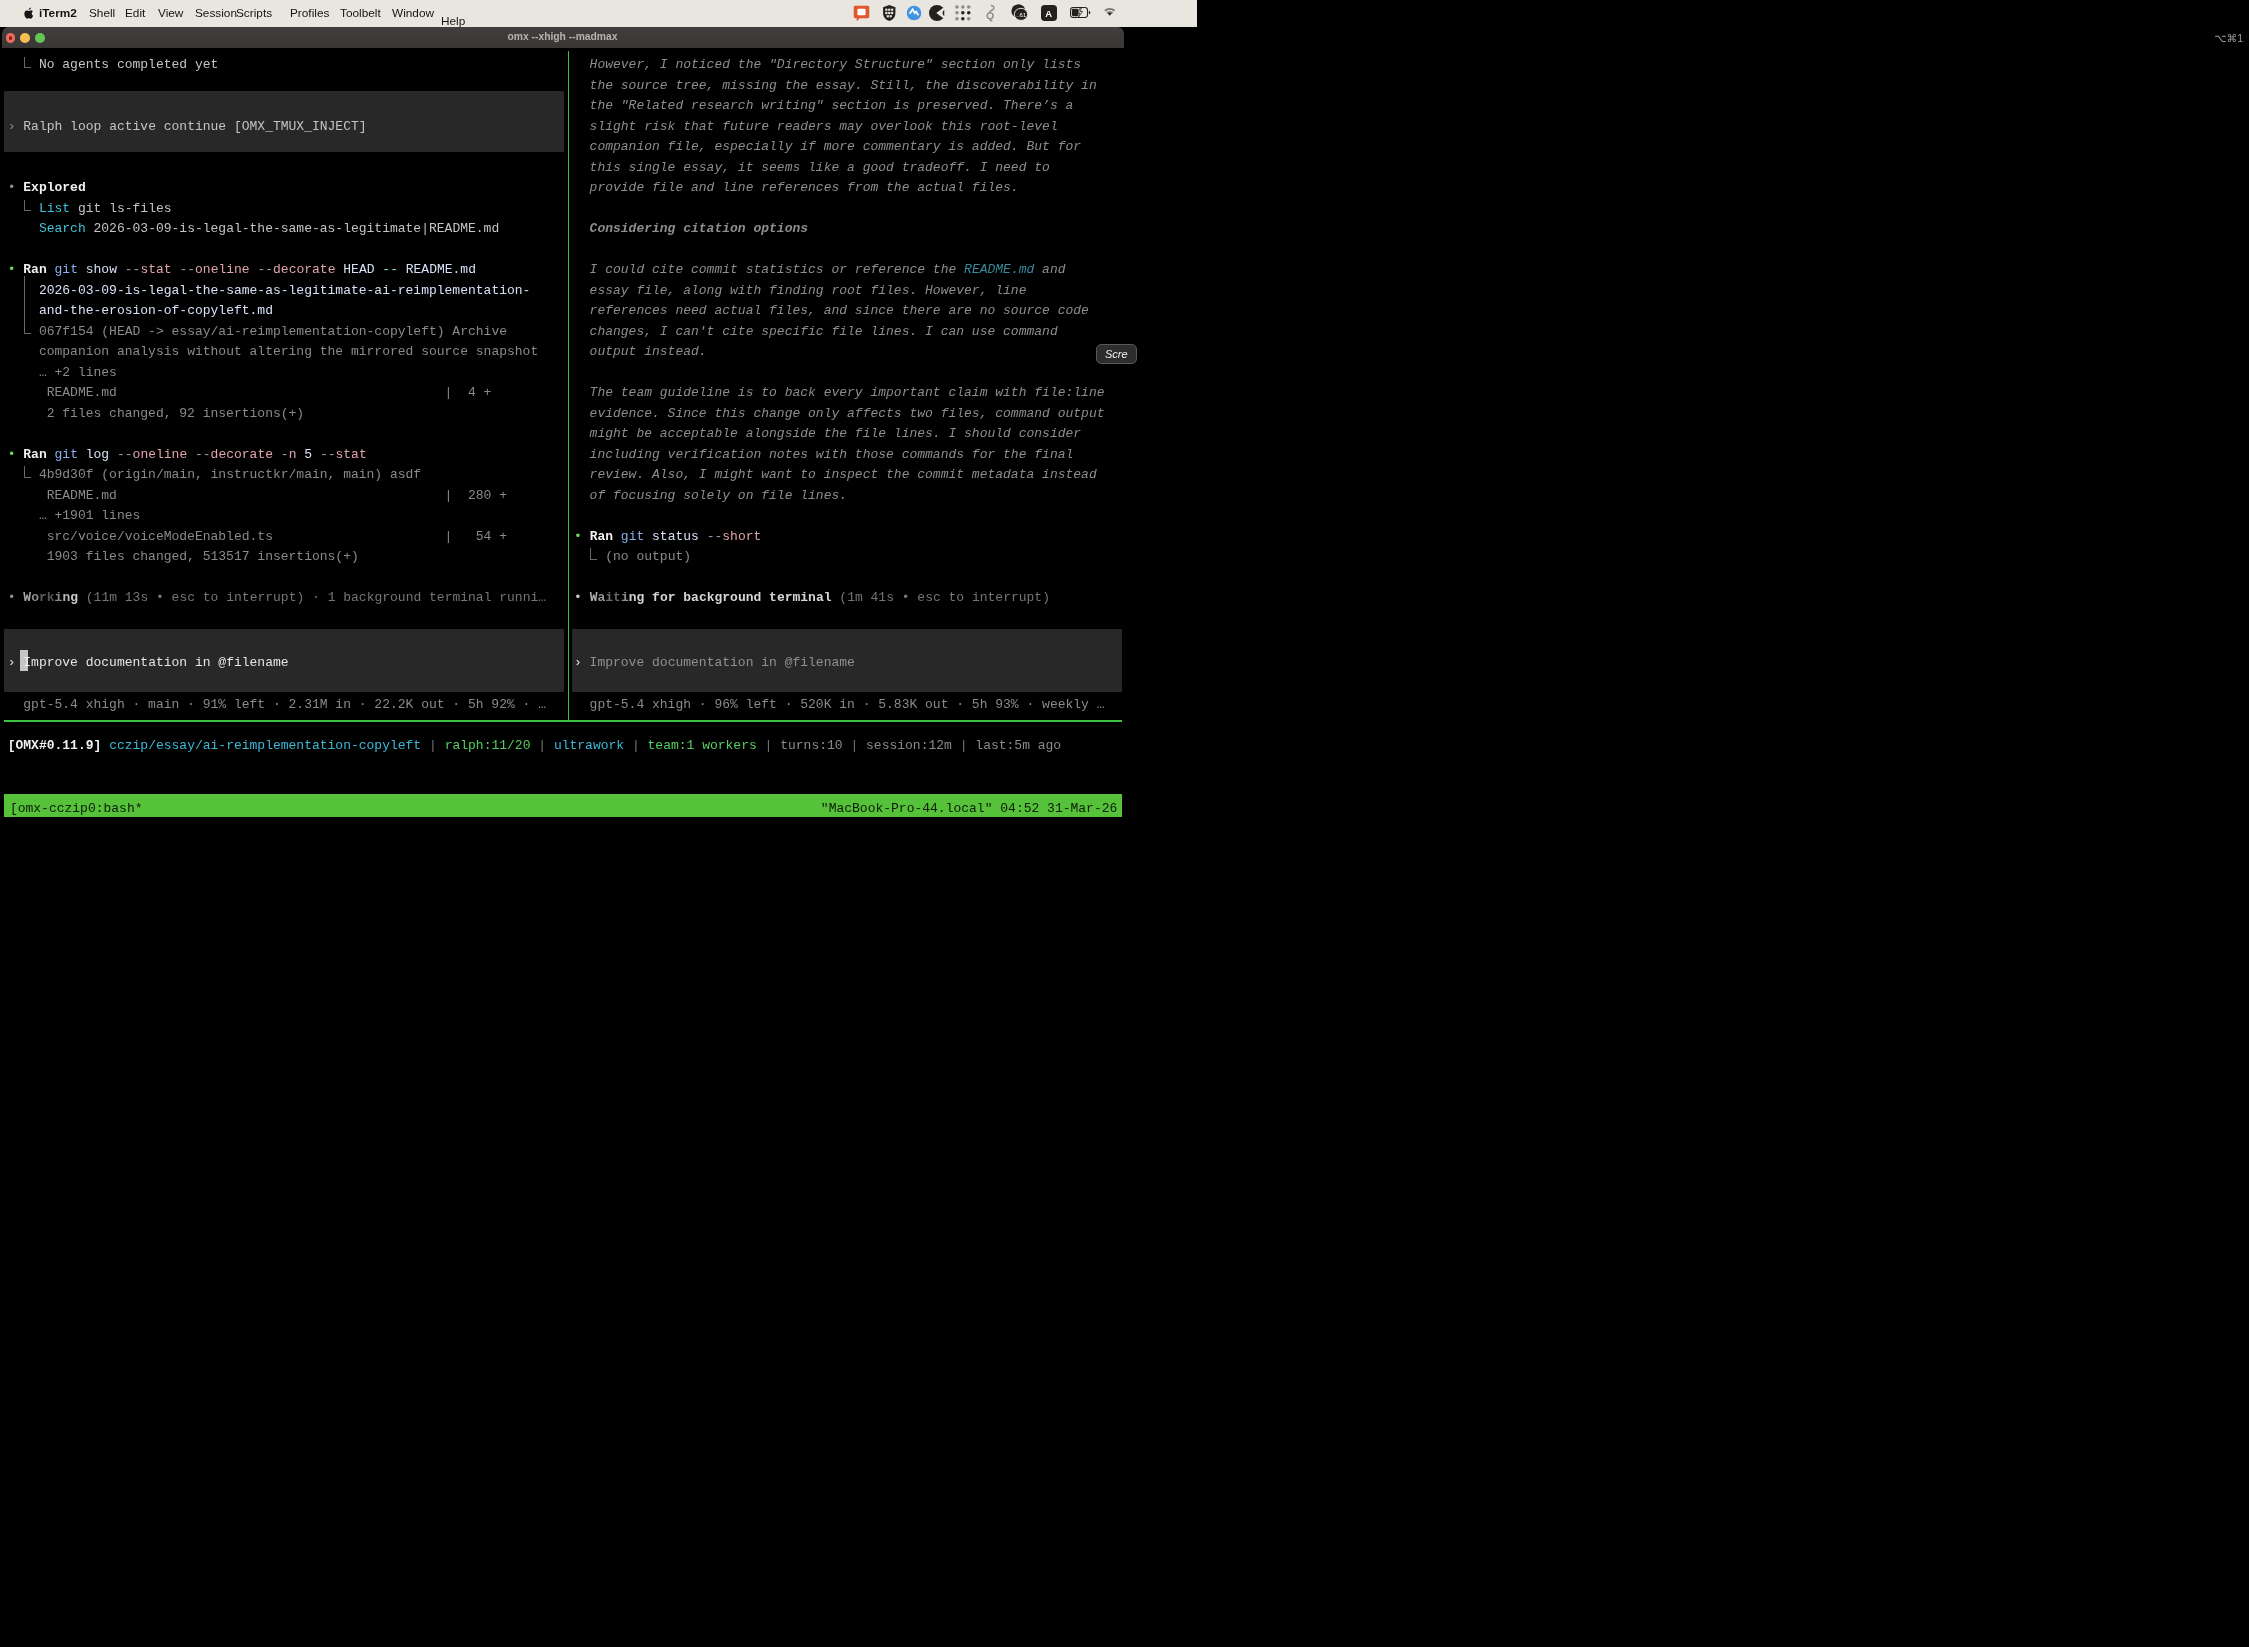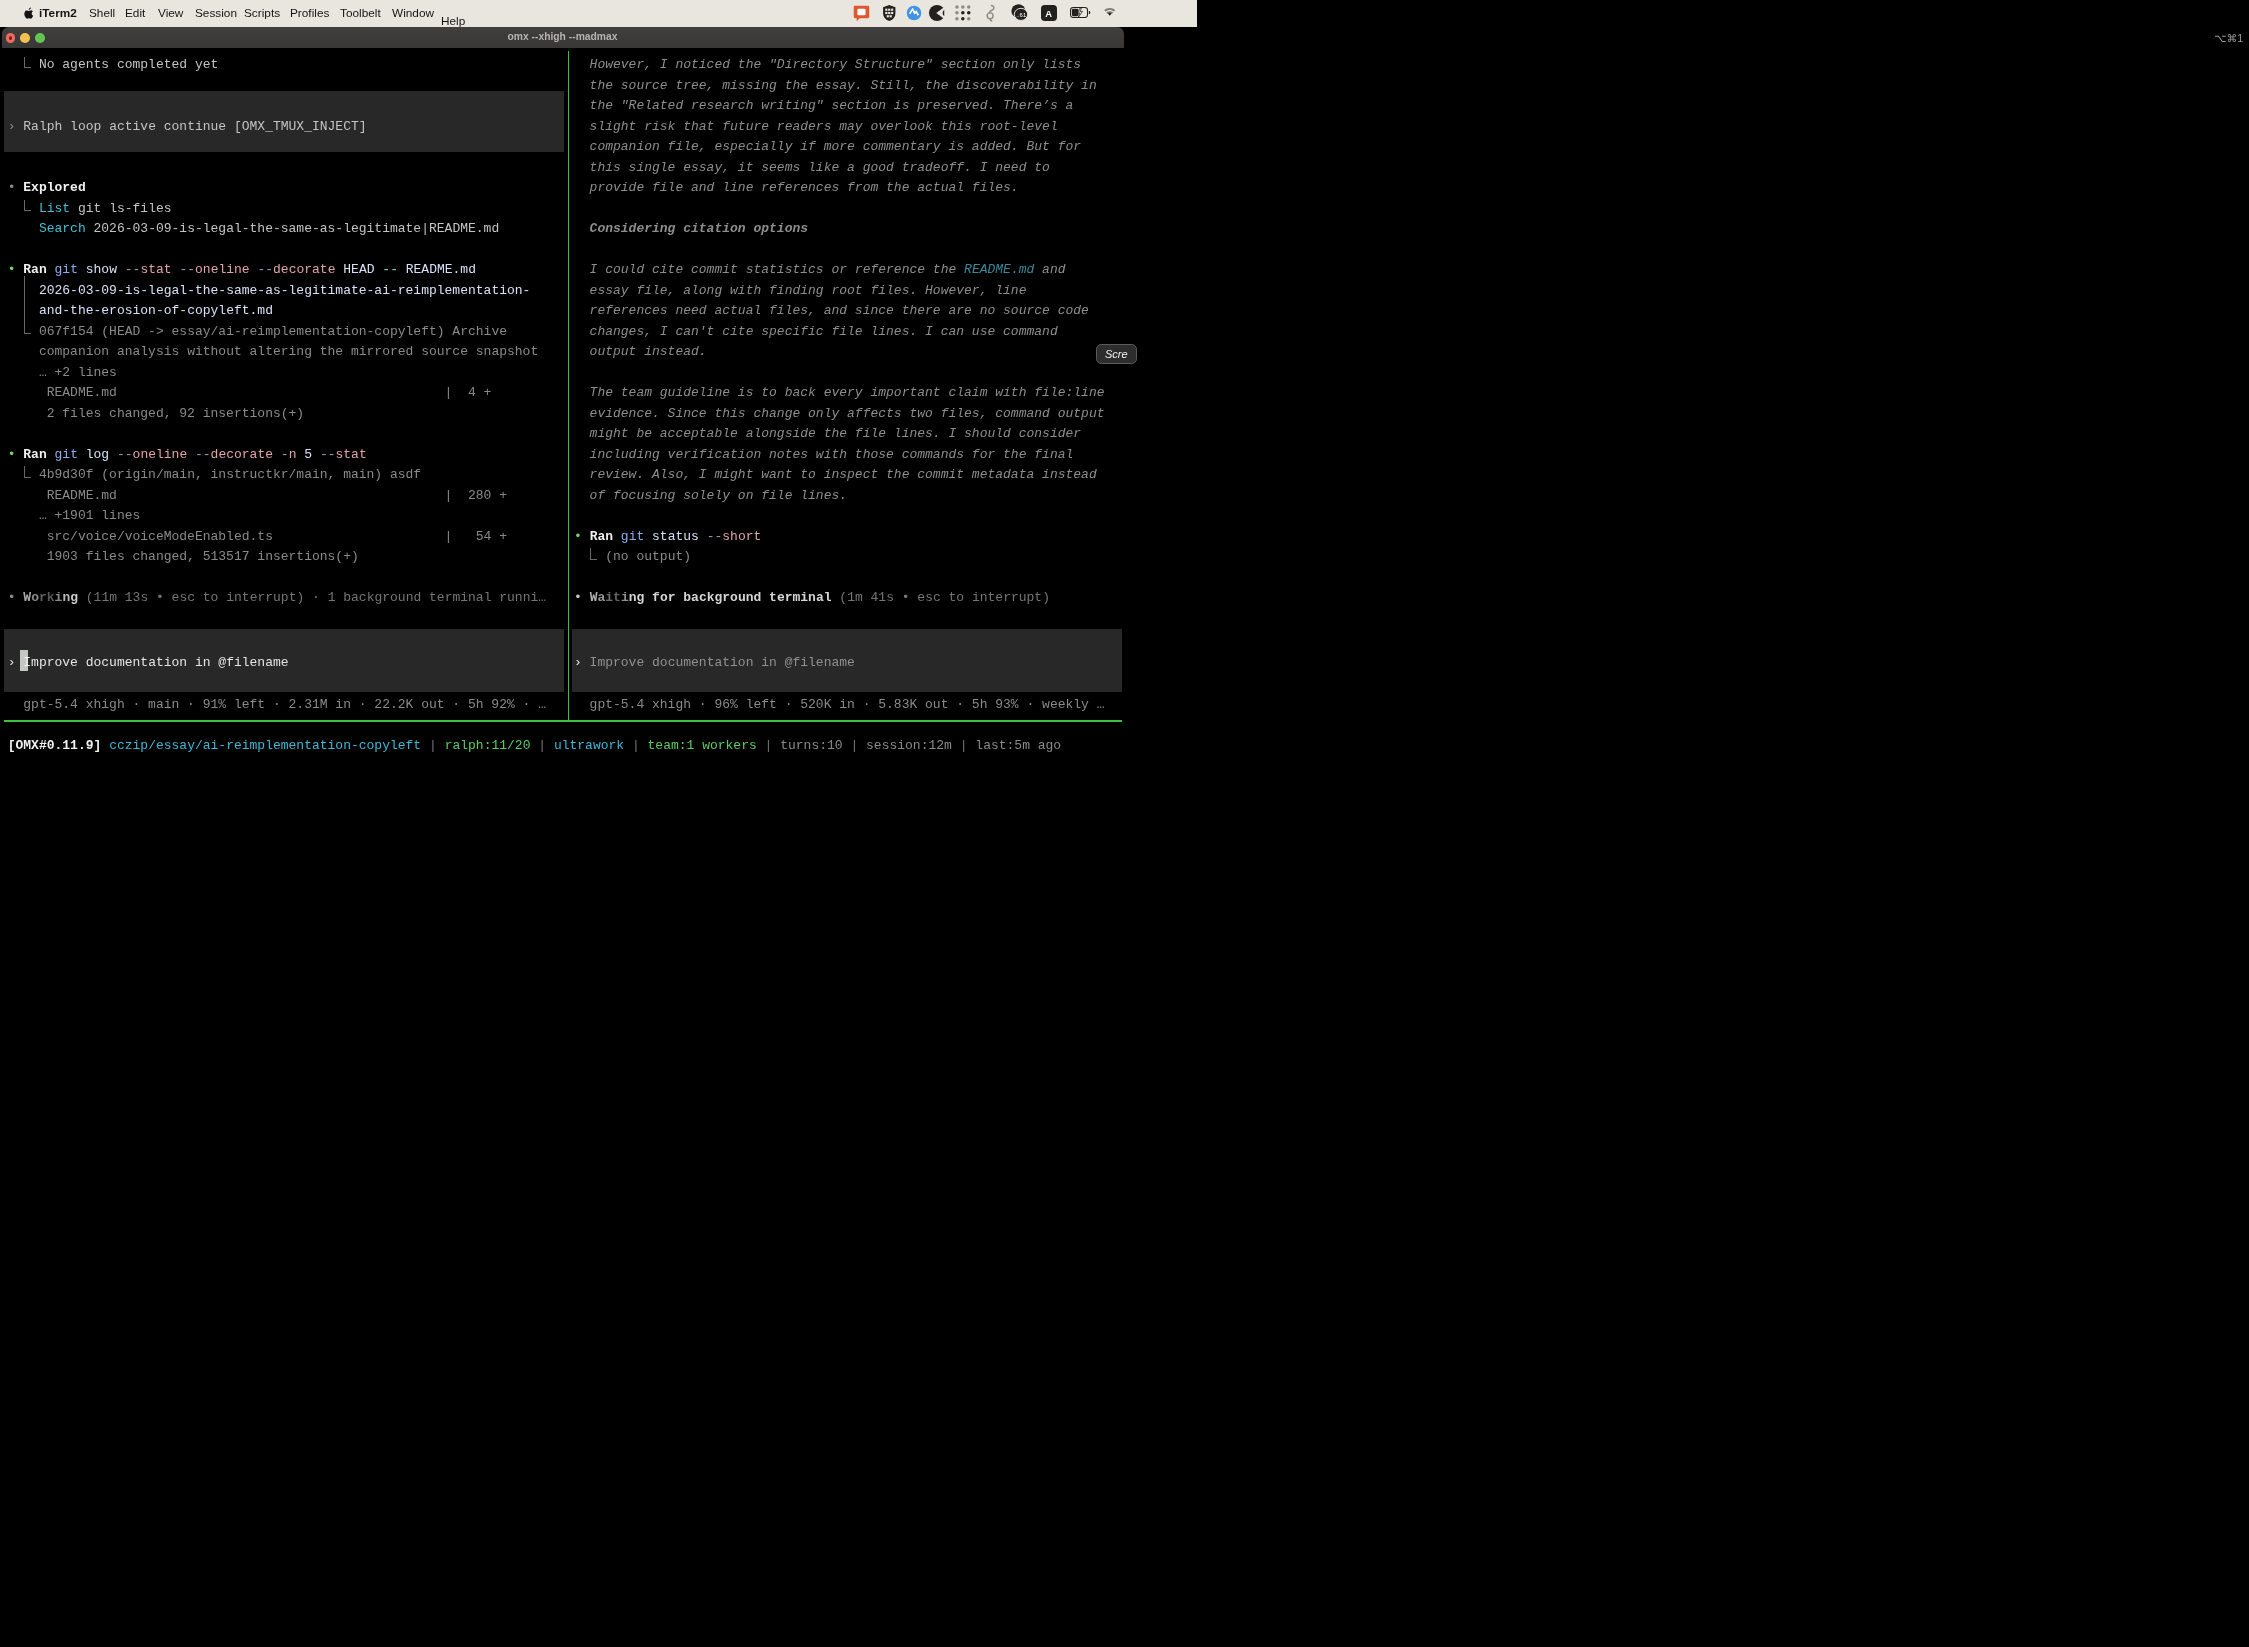--- a/index.html
+++ b/index.html
@@ -40,21 +40,21 @@
 <body>
 <div id="menubar">
   <svg class="abs" style="left:24px;top:6.6px;" width="11.8" height="14" viewBox="0 0 16 19">
       <path fill="#141414" d="M8.1 4.9c.9 0 2-.6 2.7-1.4.6-.7 1-1.7.9-2.7-.9 0-1.9.6-2.6 1.4-.6.7-1.1 1.7-1 2.7zm3.4 1.1c-1.5-.1-2.7.8-3.4.8-.7 0-1.8-.8-3-.8C3.6 6 2.1 6.9 1.3 8.3c-1.6 2.8-.4 7 1.2 9.3.8 1.1 1.7 2.4 2.9 2.3 1.2 0 1.6-.7 3-.7s1.8.7 3 .7c1.3 0 2.1-1.1 2.8-2.3.9-1.3 1.3-2.6 1.3-2.7 0 0-2.5-1-2.5-3.8 0-2.4 1.9-3.5 2-3.6-1.1-1.6-2.8-1.8-3.5-1.9z" transform="scale(0.8)"></path>
     </svg>
   <span class="b" style="left:39px;">iTerm2</span>
   <span style="left:89px;">Shell</span>
   <span style="left:125px;">Edit</span>
   <span style="left:158px;">View</span>
   <span style="left:195px;">Session</span>
-  <span style="left:244px;text-align:right;">Scripts</span>
+  <span style="left:236px;text-align:right;">Scripts</span>
   <span style="left:290px;">Profiles</span>
   <span style="left:340px;">Toolbelt</span>
   <span style="left:392px;">Window</span>
   <span style="left:441px;margin-top:8px;">Help</span>
   <svg class="abs" style="left:853px;top:5.2px;" width="17" height="17" viewBox="0 0 23 23">
       <path fill="#e1572e" d="M3 1h17a2 2 0 0 1 2 2v13a2 2 0 0 1-2 2H9l-4 4v-4H3a2 2 0 0 1-2-2V3a2 2 0 0 1 1-2z"></path>
       <rect x="6" y="5" width="11" height="9" rx="1.5" fill="#fff"></rect>
     </svg>
   <svg class="abs" style="left:883px;top:5.2px;" width="12.5" height="16" viewBox="0 0 17 22">
       <path fill="#23211e" d="M8.5 0L17 3v8c0 6-4 9.5-8.5 11C4 20.5 0 17 0 11V3z"></path>
@@ -189,20 +189,24 @@
 
 <span style="color:#c9c9c9">•</span> <span class="b"><span style="color:#b2b2b2">W</span><span style="color:#989898">a</span><span style="color:#6e6e6e">i</span><span style="color:#626262">t</span><span style="color:#8e8e8e">i</span><span style="color:#d6d6d6">ng for background terminal</span></span><span class="dim2"> (1m 41s • esc to interrupt)</span></pre>
   <div id="sep" class="abs" style="left:568px;top:2.6px;width:1.3px;height:670px;background:#3cc33c;"></div>
   <div class="abs" style="left:4px;top:672px;width:1118px;height:1.7px;background:#3cc33c;"></div>
   <div class="abs" style="left:20px;top:602px;width:8px;height:20.5px;background:#c5c7c5;"></div>
   <pre id="linput" class="abs" style="left:3.7px;top:601px;"><span style="color:#e2e2e2">› </span><span style="color:#f2f2f2">I</span><span style="color:#e5e5e5">mprove documentation in @filename</span></pre>
   <pre id="rinput" class="abs" style="left:570px;top:601px;"><span style="color:#e2e2e2">›</span><span style="color:#909090"> Improve documentation in @filename</span></pre>
   <pre id="lgpt" class="abs" style="left:3.7px;top:643px;"><span class="dim">  gpt-5.4 xhigh · main · 91% left · 2.31M in · 22.2K out · 5h 92% · …</span></pre>
   <pre id="rgpt" class="abs" style="left:570px;top:643px;"><span class="dim">  gpt-5.4 xhigh · 96% left · 520K in · 5.83K out · 5h 93% · weekly …</span></pre>
   <pre id="status" class="abs" style="left:3.7px;top:684px;"><span class="w b">[OMX#0.11.9]</span> <span style="color:#3cb9d8">cczip/essay/ai-reimplementation-copyleft</span> <span class="dim2">|</span> <span style="color:#55cf63">ralph:11/20</span> <span class="dim2">|</span> <span style="color:#3cb9d8">ultrawork</span> <span class="dim2">|</span> <span style="color:#55cf63">team:1 workers</span> <span class="dim2">|</span> <span class="dim">turns:10</span> <span class="dim2">|</span> <span class="dim">session:12m</span> <span class="dim2">|</span> <span class="dim">last:5m ago</span></pre>
+  <div id="tmuxbar" class="abs" style="left:3.7px;top:746px;width:1118px;height:23px;background:#55c23a;">
+    <pre class="abs" style="left:2.2px;top:1.3px;color:#0d1c07;">[omx-cczip0:bash*</pre>
+    <pre class="abs" style="right:0.4px;top:1.3px;color:#0d1c07;">"MacBook-Pro-44.local" 04:52 31-Mar-26</pre>
+  </div>
 
   <div class="tv" style="left:23.5px;top:8.6px;height:11.4px;"></div>
     <div class="thz" style="left:23.5px;top:19px;width:7px;"></div>
   <div class="tv" style="left:23.5px;top:152px;height:11.4px;"></div>
     <div class="thz" style="left:23.5px;top:162px;width:7px;"></div>
   <div class="tv" style="left:23.5px;top:228px;height:41px;"></div>
   <div class="tv" style="left:23.5px;top:269px;height:16px;"></div>
     <div class="thz" style="left:23.5px;top:285px;width:7px;"></div>
   <div class="tv" style="left:23.5px;top:418px;height:11.4px;"></div>
     <div class="thz" style="left:23.5px;top:429px;width:7px;"></div>

